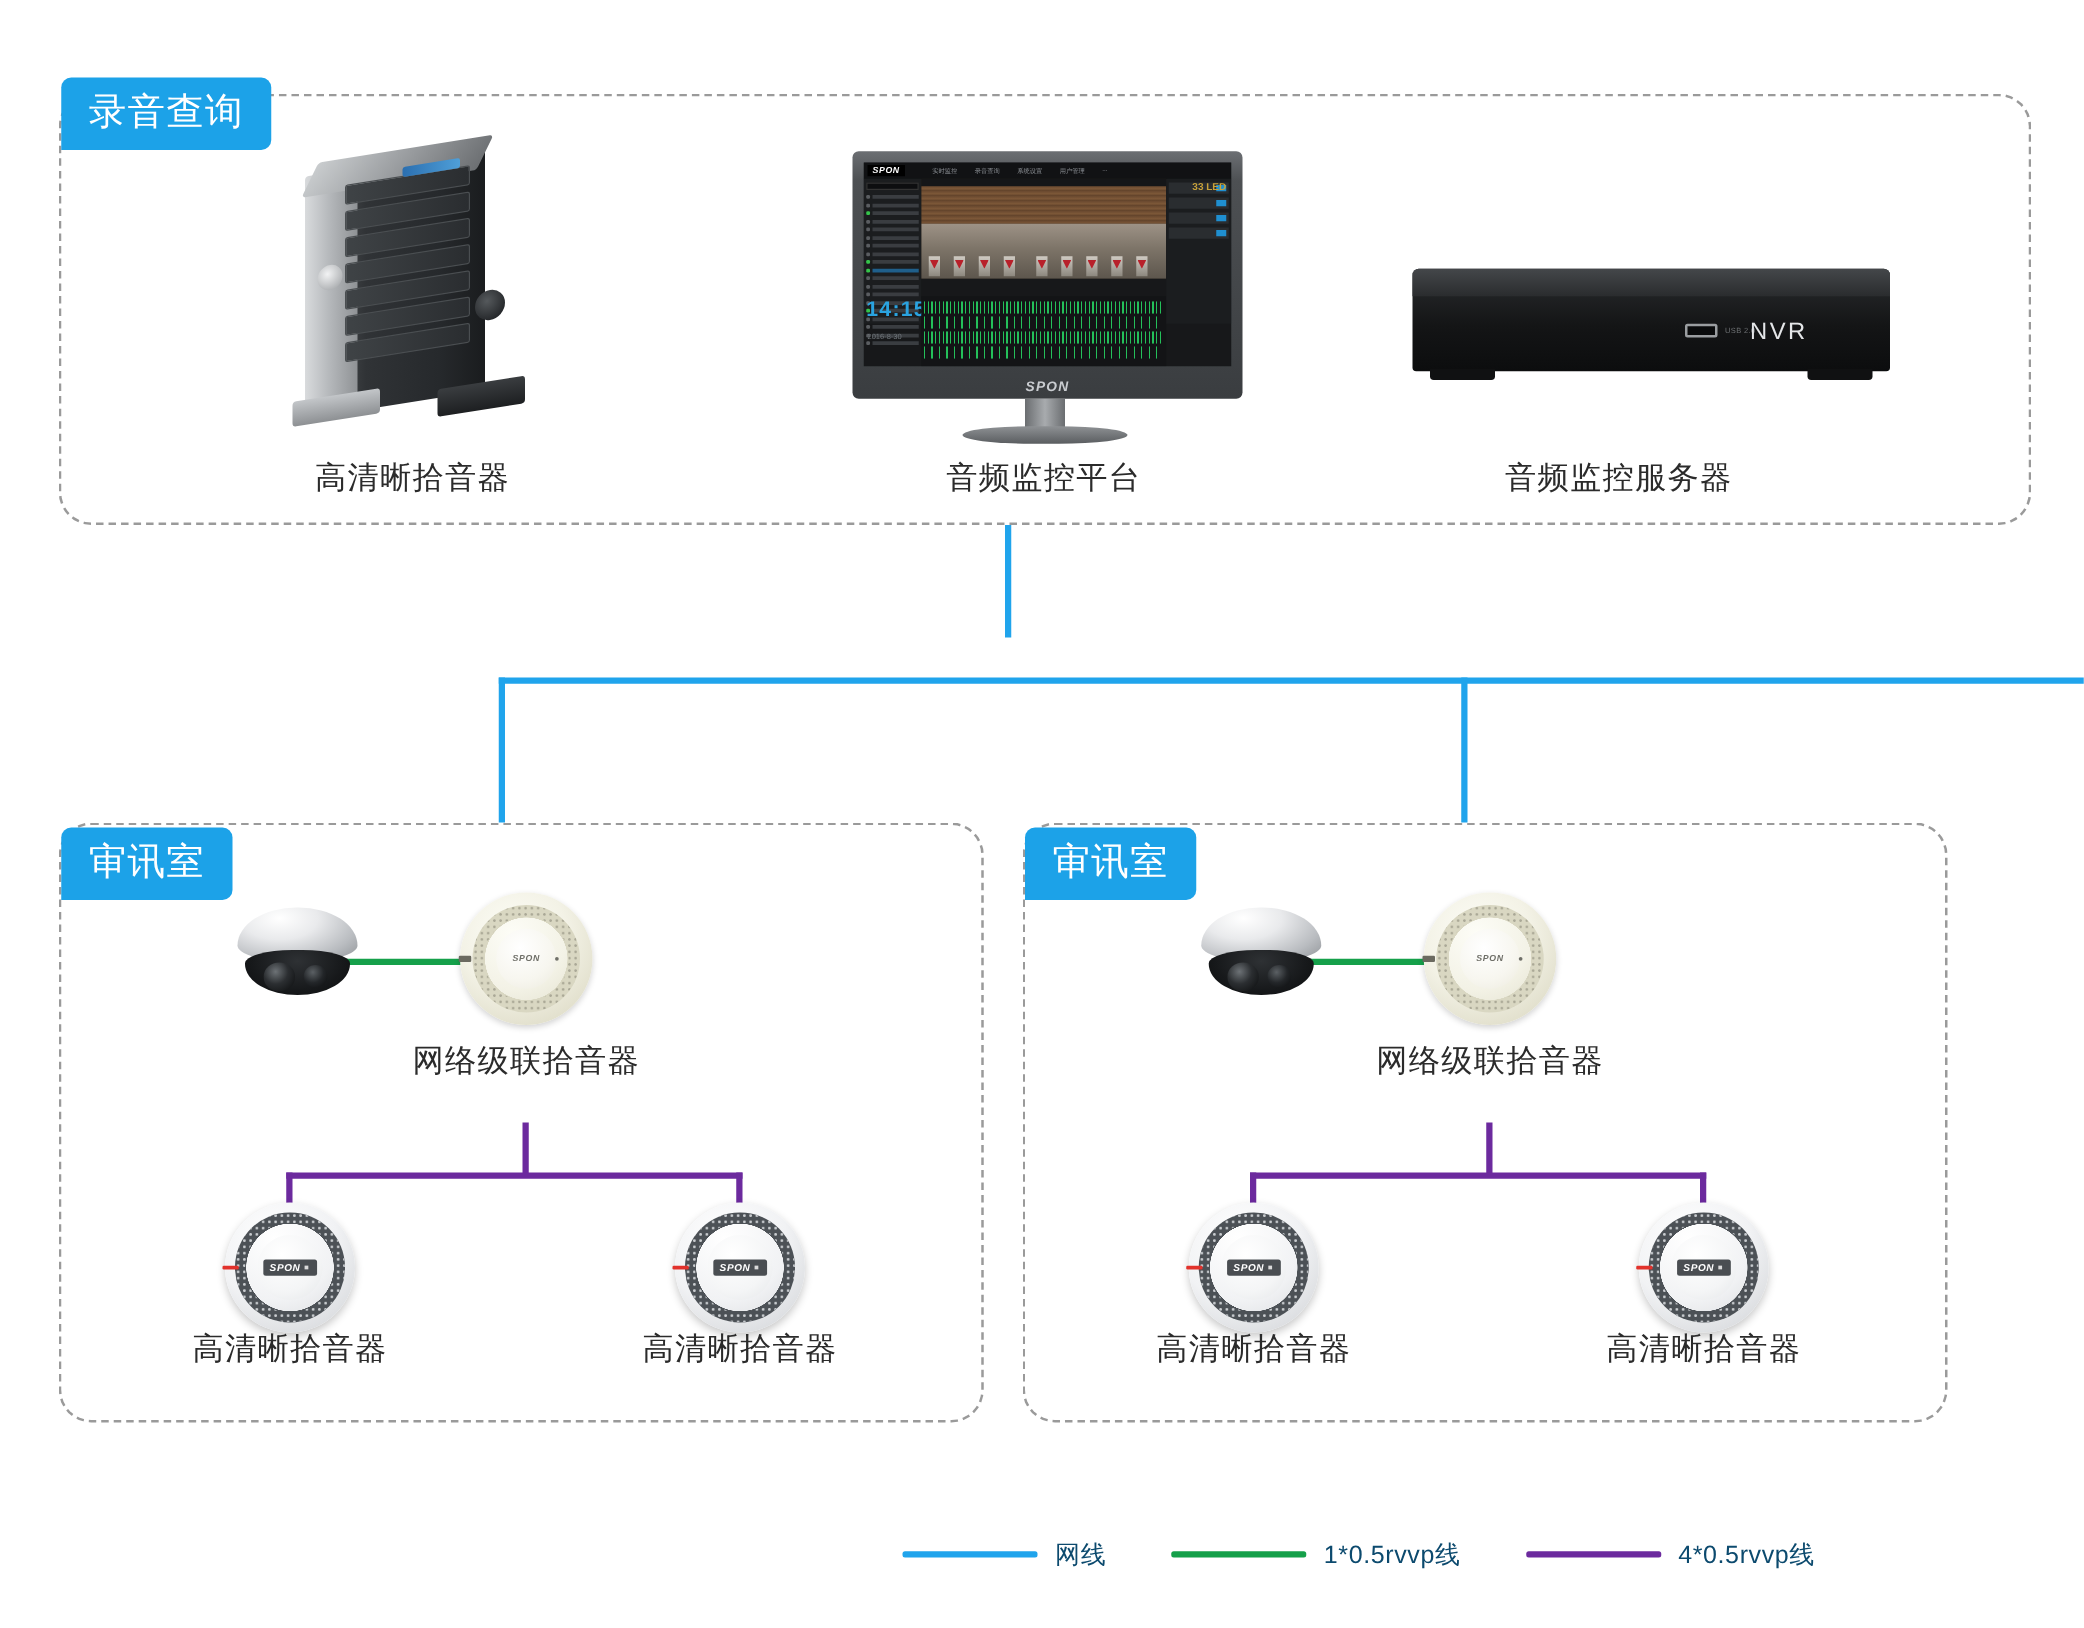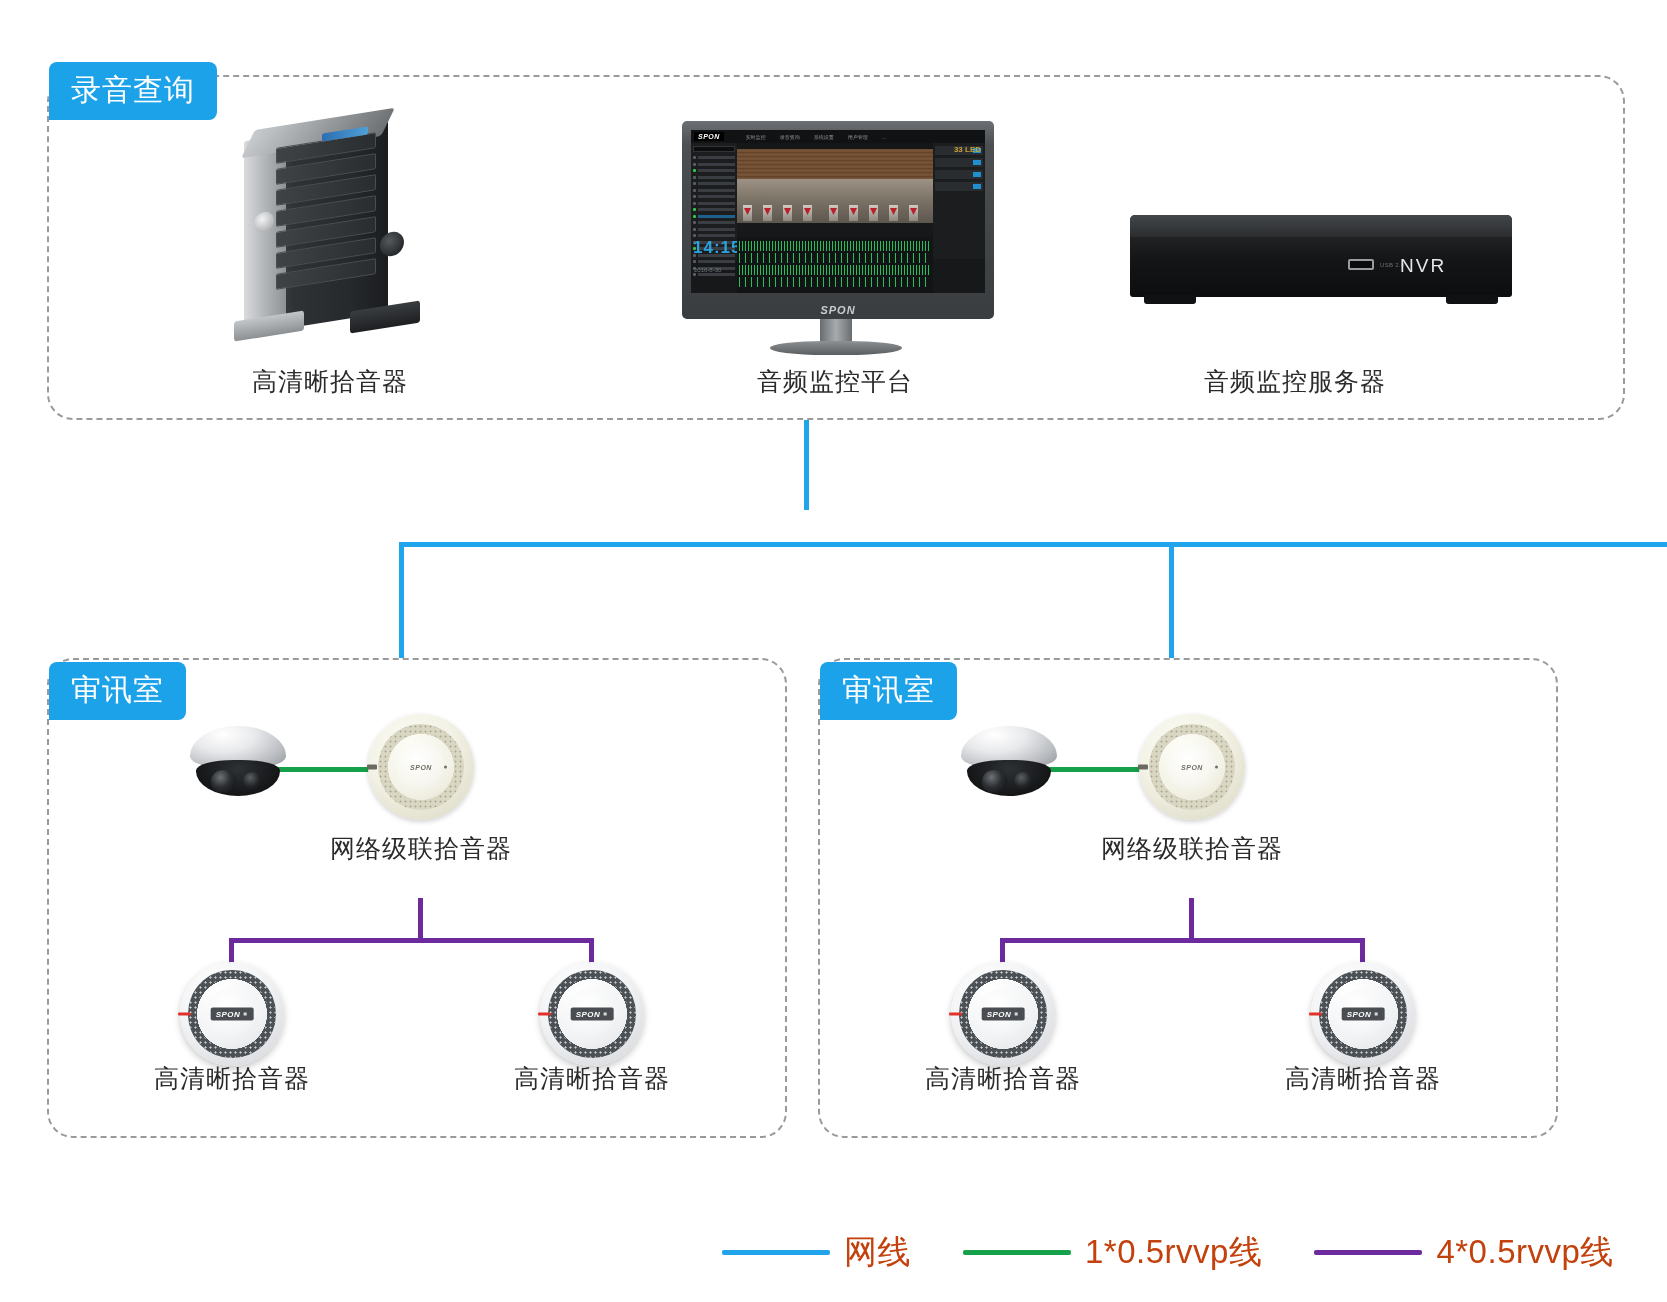--- a/index.html
+++ b/index.html
@@ -279,21 +279,21 @@
     transform:translateY(-50%);
     text-align:center; color:#1ca2e8; font-size:31px; letter-spacing:2px;
   }
 
   
   .legend {
     position:absolute; display:flex; align-items:center; gap:52px;
   }
   .leg-item { display:flex; align-items:center; gap:14px; }
   .leg-swatch { width:108px; height:5px; border-radius:2px; }
-  .leg-label { font-size:33px; color:#c2410c; letter-spacing:.5px; white-space:nowrap; }
+  .leg-label { font-size:20px; color:#0c4a6e; letter-spacing:.5px; white-space:nowrap; }
 </style>
 </head>
 <body>
 
 <div id="stage">
 
   <div class="zone" style="left:47px; top:75px; width:1578px; height:345px;"></div>
   <div class="zone-label" style="left:49px; top:62px;">录音查询</div>
 
   <div class="node" style="left:170px; top:120px; width:320px;">

